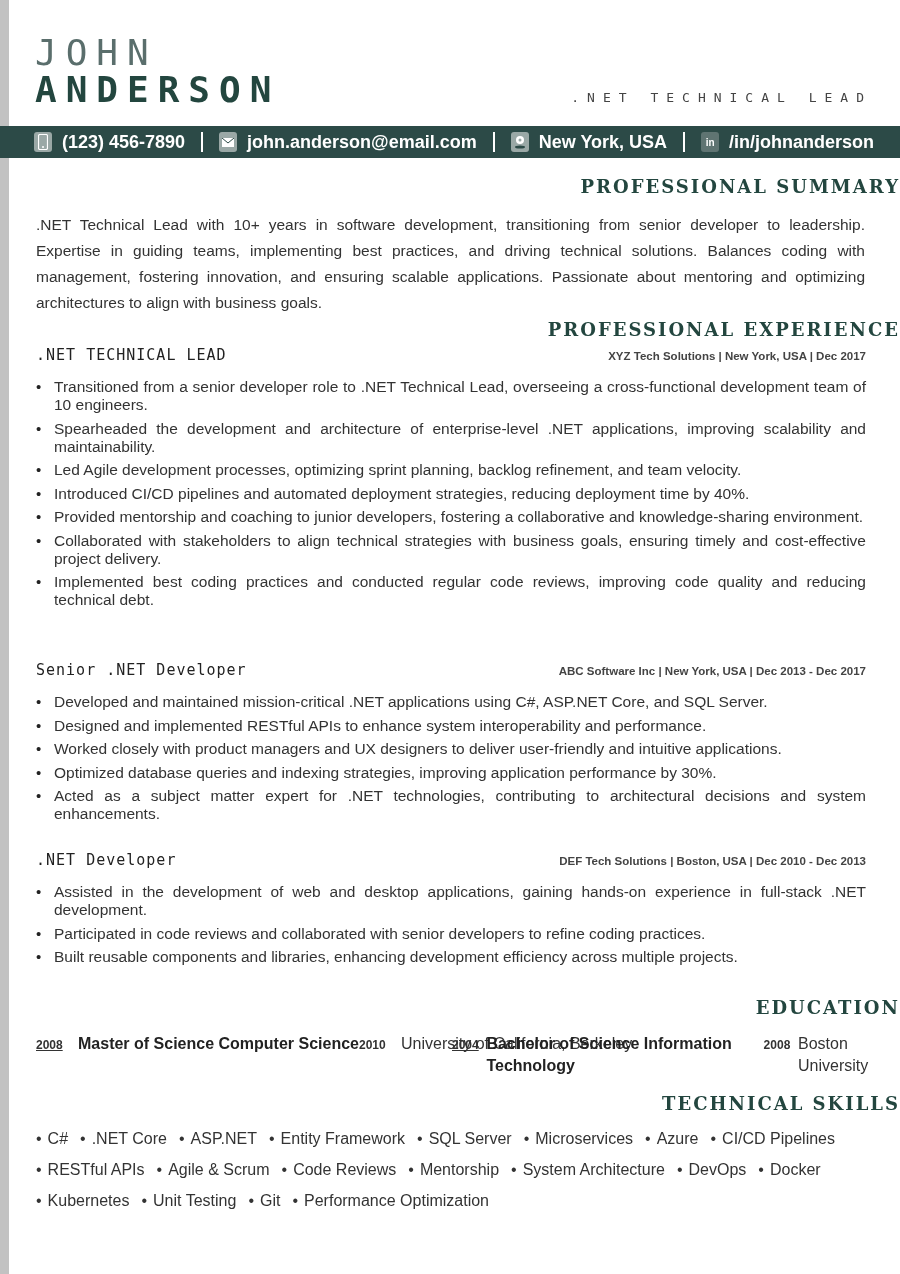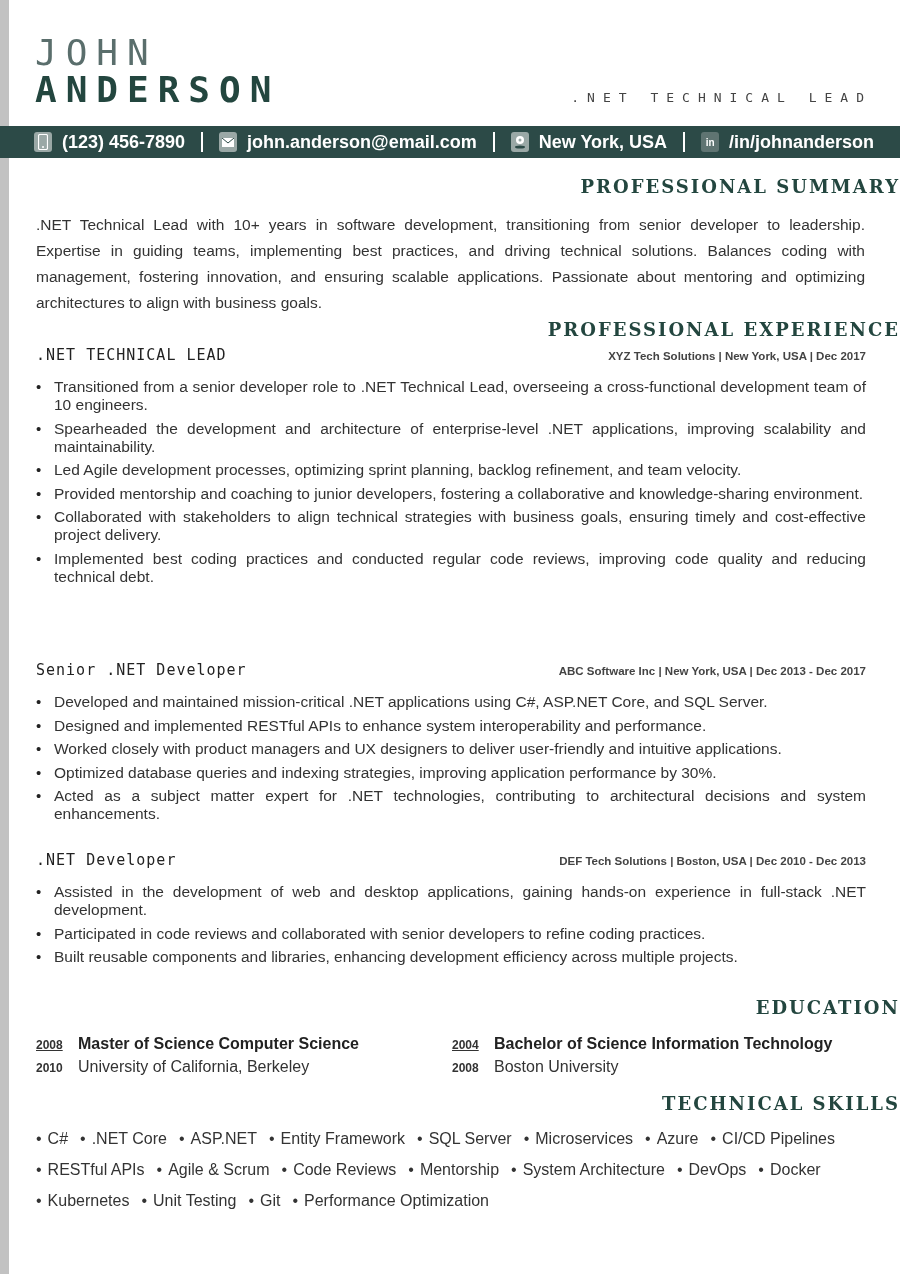--- a/index.html
+++ b/index.html
@@ -23,21 +23,21 @@
   .summary { position:absolute; left:36px; top:212px; width:829px; font-size:15.5px; line-height:26px;
              text-align:justify; color:#333; }
   .job { position:absolute; left:36px; width:830px; }
   .job-head { display:flex; justify-content:space-between; align-items:baseline; }
   .job-role { font-family:"DejaVu Sans Mono", monospace; font-size:15px; letter-spacing:1px; color:#222; }
   .job-meta { font-size:11.5px; font-weight:bold; color:#444; }
   ul.bullets { list-style:none; margin:14px 0 0 0; padding:0; }
   ul.bullets li { position:relative; padding-left:18px; font-size:15.5px; line-height:18px; margin-bottom:5.5px;
                   text-align:justify; color:#333; }
   ul.bullets li::before { content:"•"; position:absolute; left:0; top:0; font-size:15px; color:#222; }
-  .edu { position:absolute; top:1033px; display:flex; flex-direction:column; }
+  .edu { position:absolute; top:1033px; display:flex; flex-direction:row; }
   .edu-row { display:flex; align-items:baseline; line-height:22px; }
   .edu-year { font-size:12px; font-weight:bold; width:42px; color:#333; }
   .edu-year.u { text-decoration:underline; }
   .edu-degree { font-size:16px; font-weight:bold; color:#222; }
   .edu-school { font-size:16px; color:#333; }
   .skills { position:absolute; left:36px; top:1128px; width:840px; display:flex; flex-wrap:wrap; row-gap:9px; }
   .skill { font-size:16px; color:#333; margin-right:12px; line-height:22px; }
   .skill::before { content:"•"; margin-right:6px; }
 </style>
 </head>
@@ -96,20 +96,21 @@
 
 <div class="job" style="top:346px;">
   <div class="job-head">
     <span class="job-role">.NET TECHNICAL LEAD</span>
     <span class="job-meta">XYZ Tech Solutions | New York, USA | Dec 2017</span>
   </div>
   <ul class="bullets">
     <li>Transitioned from a senior developer role to .NET Technical Lead, overseeing a cross-functional development team of 10 engineers.</li>
     <li>Spearheaded the development and architecture of enterprise-level .NET applications, improving scalability and maintainability.</li>
     <li>Led Agile development processes, optimizing sprint planning, backlog refinement, and team velocity.</li>
+    <li>Introduced CI/CD pipelines and automated deployment strategies, reducing deployment time by 40%.</li>
     <li>Provided mentorship and coaching to junior developers, fostering a collaborative and knowledge-sharing environment.</li>
     <li>Collaborated with stakeholders to align technical strategies with business goals, ensuring timely and cost-effective project delivery.</li>
     <li>Implemented best coding practices and conducted regular code reviews, improving code quality and reducing technical debt.</li>
   </ul>
 </div>
 
 <div class="job" style="top:661px;">
   <div class="job-head">
     <span class="job-role">Senior .NET Developer</span>
     <span class="job-meta">ABC Software Inc | New York, USA | Dec 2013 - Dec 2017</span>

